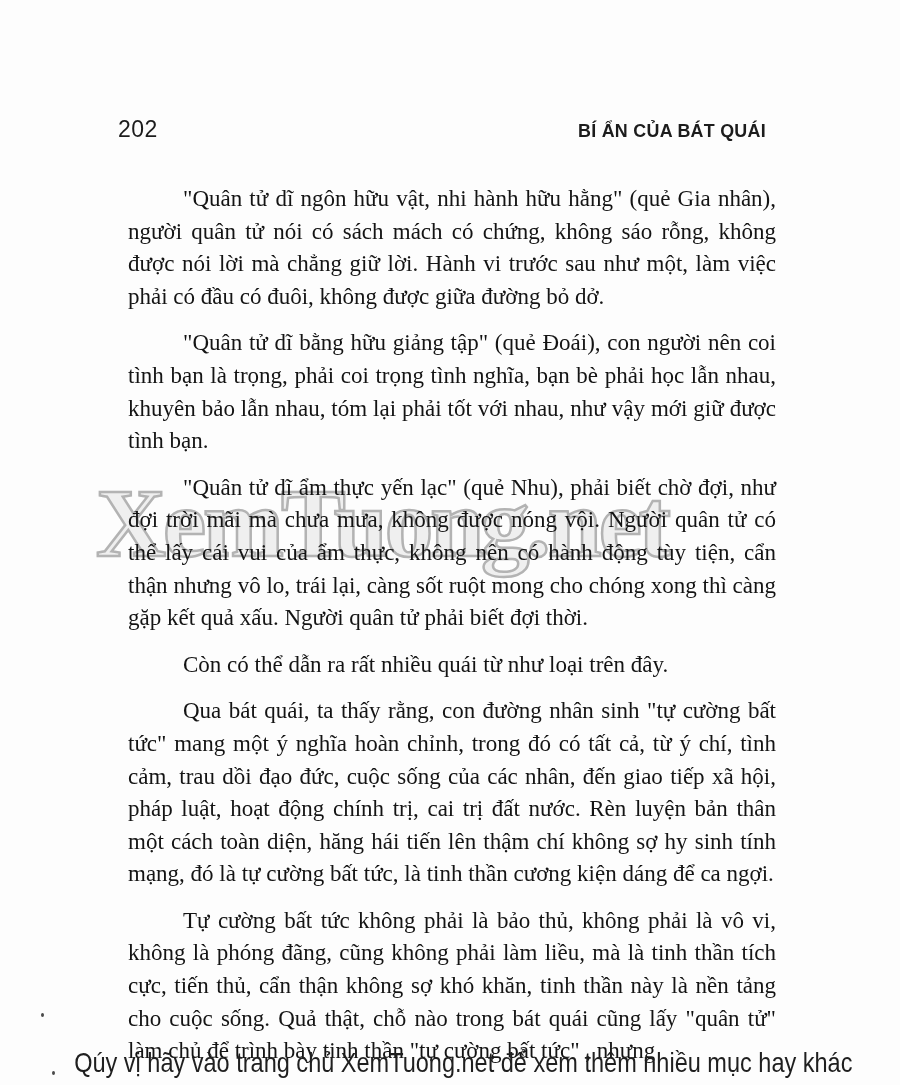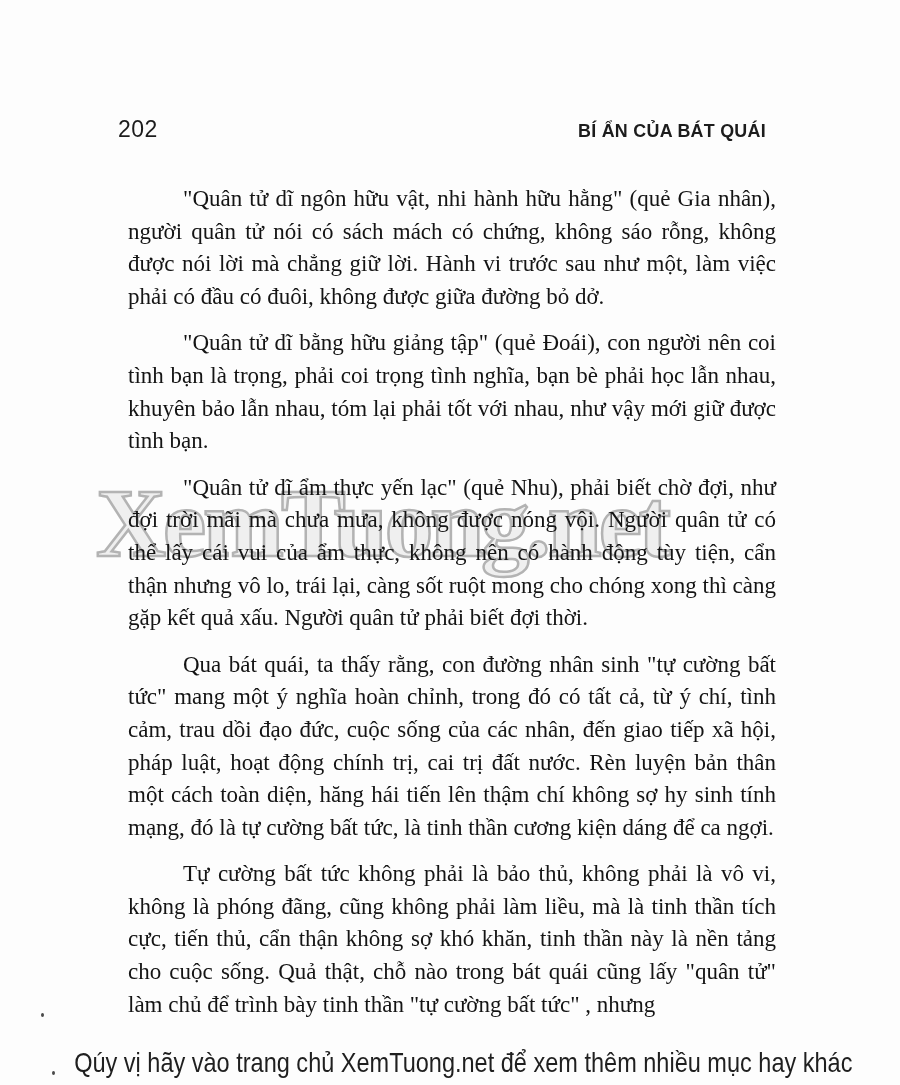--- a/index.html
+++ b/index.html
@@ -106,20 +106,21 @@
     <span class="page-number">202</span>
     <span class="running-title">BÍ ẨN CỦA BÁT QUÁI</span>
   </div>
 
   <div class="watermark">XemTuong.net</div>
 
   <div class="body-text">
     <p>"Quân tử dĩ ngôn hữu vật, nhi hành hữu hằng" (quẻ Gia nhân), người quân tử nói có sách mách có chứng, không sáo rỗng, không được nói lời mà chẳng giữ lời. Hành vi trước sau như một, làm việc phải có đầu có đuôi, không được giữa đường bỏ dở.</p>
     <p>"Quân tử dĩ bằng hữu giảng tập" (quẻ Đoái), con người nên coi tình bạn là trọng, phải coi trọng tình nghĩa, bạn bè phải học lẫn nhau, khuyên bảo lẫn nhau, tóm lại phải tốt với nhau, như vậy mới giữ được tình bạn.</p>
     <p>"Quân tử dĩ ẩm thực yến lạc" (quẻ Nhu), phải biết chờ đợi, như đợi trời mãi mà chưa mưa, không được nóng vội. Người quân tử có thể lấy cái vui của ẩm thực, không nên có hành động tùy tiện, cẩn thận nhưng vô lo, trái lại, càng sốt ruột mong cho chóng xong thì càng gặp kết quả xấu. Người quân tử phải biết đợi thời.</p>
+    <p>Còn có thể dẫn ra rất nhiều quái từ như loại trên đây.</p>
     <p>Qua bát quái, ta thấy rằng, con đường nhân sinh "tự cường bất tức" mang một ý nghĩa hoàn chỉnh, trong đó có tất cả, từ ý chí, tình cảm, trau dồi đạo đức, cuộc sống của các nhân, đến giao tiếp xã hội, pháp luật, hoạt động chính trị, cai trị đất nước. Rèn luyện bản thân một cách toàn diện, hăng hái tiến lên thậm chí không sợ hy sinh tính mạng, đó là tự cường bất tức, là tinh thần cương kiện dáng để ca ngợi.</p>
     <p>Tự cường bất tức không phải là bảo thủ, không phải là vô vi, không là phóng đãng, cũng không phải làm liều, mà là tinh thần tích cực, tiến thủ, cẩn thận không sợ khó khăn, tinh thần này là nền tảng cho cuộc sống. Quả thật, chỗ nào trong bát quái cũng lấy "quân tử" làm chủ để trình bày tinh thần "tự cường bất tức" , nhưng</p>
   </div>
 
   <div class="speck speck-1"></div>
   <div class="speck speck-2"></div>
 
   <div class="footer">
     <span class="footer-inner">Qúy vị hãy vào trang chủ XemTuong.net để xem thêm nhiều mục hay khác</span>
   </div>

